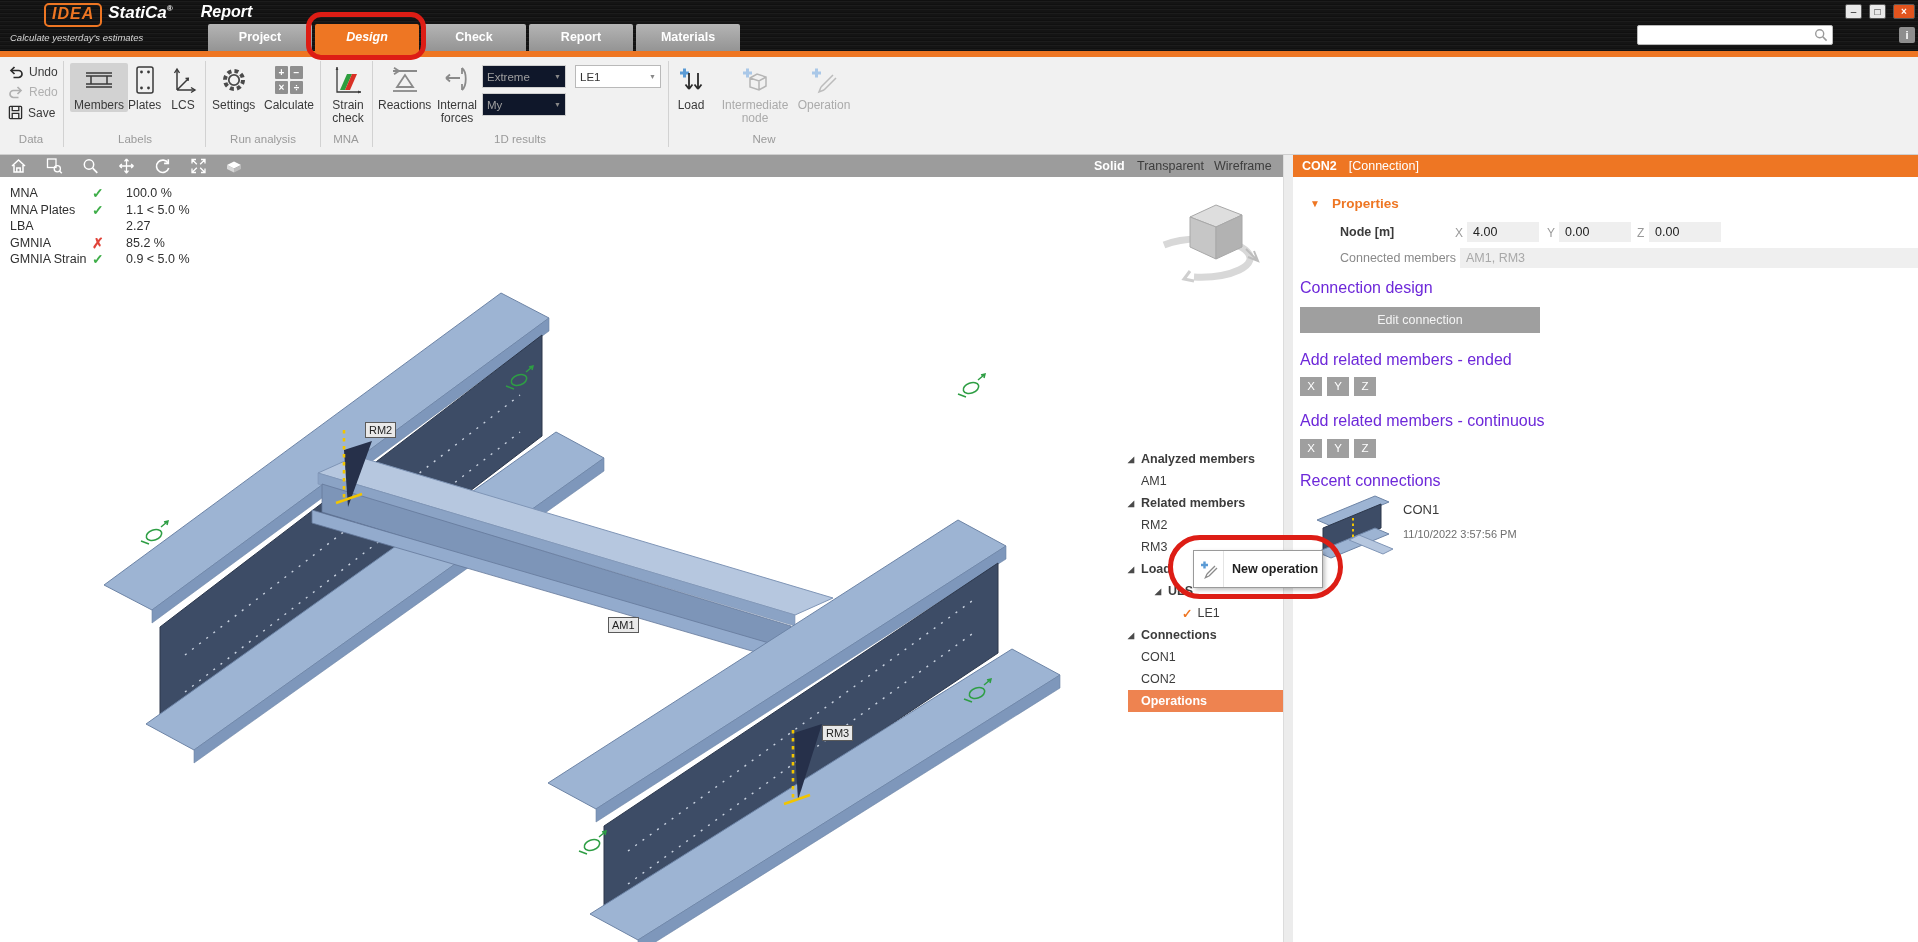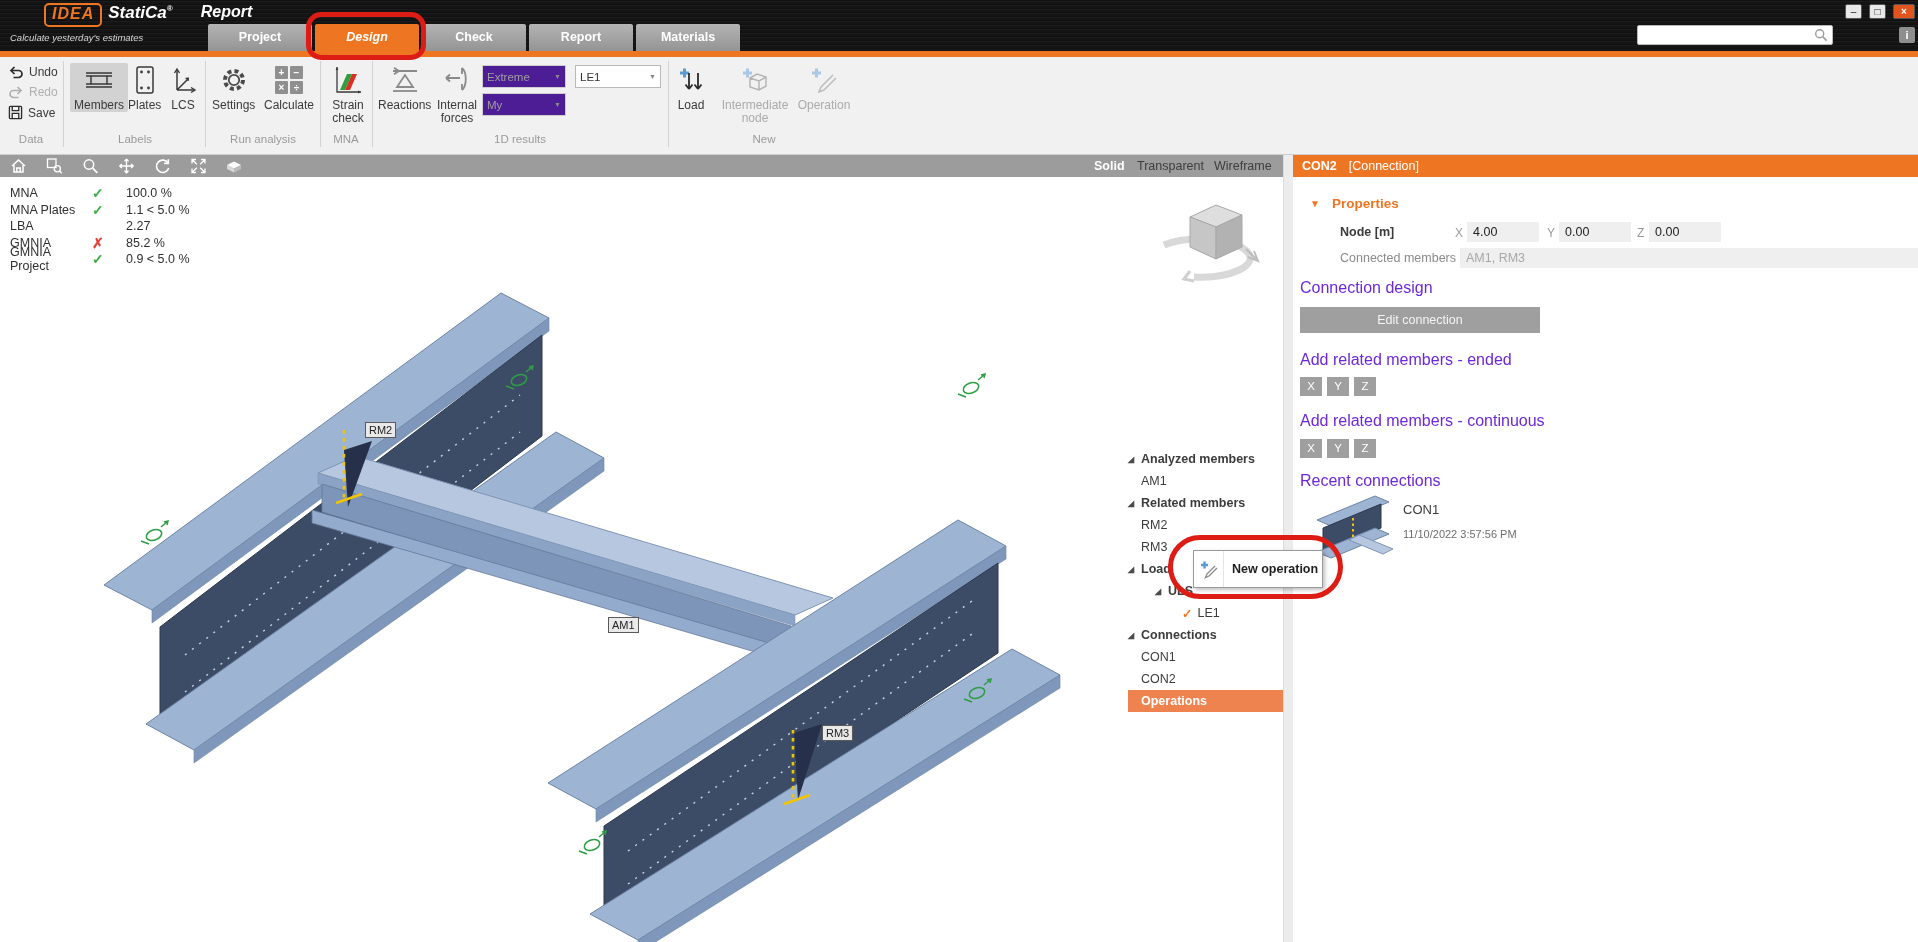--- a/index.html
+++ b/index.html
@@ -41,21 +41,21 @@
   .rbtn .ric{height:34px;display:flex;align-items:center;justify-content:center;}
   .rbtn .rlb{font-size:12px;color:#3a3a3a;text-align:center;line-height:1.1;}
   .rbtn.disabled .rlb{color:#ababab;}
   .rbtn.selected{background:#d2d2d2;border-radius:2px;padding:0 4px;}
   .qrow{display:flex;align-items:center;gap:5px;font-size:12px;color:#3a3a3a;}
   .qrow.disabled{color:#b0b0b0;}
   .calcgrid{display:grid;grid-template-columns:13px 13px;grid-template-rows:13px 13px;gap:2px;}
   .calcgrid span{background:#8f8f8f;color:#fff;font-size:10px;font-weight:bold;text-align:center;line-height:13px;border-radius:1px;}
   .dd{height:23px;border:1px solid #b9b9b9;background:#fff;font-size:11.5px;color:#333;
     display:flex;align-items:center;padding:0 4px;justify-content:space-between;}
-  .dd.disabled{background:#4c1d95;color:#9f9f9f;border-color:#cfcfcf;}
+  .dd.disabled{background:#0f172a;color:#9f9f9f;border-color:#cfcfcf;}
   .dd .arr{font-size:7px;color:#888;}
 
   
   .vp-toolbar{left:0;top:155px;width:1283px;height:22px;background:#9c9c9c;display:flex;align-items:center;}
   .vp-ic{width:36px;height:22px;display:flex;align-items:center;justify-content:center;}
   .vmode{position:absolute;top:0;height:22px;line-height:22px;font-size:12.5px;color:#3d3d3d;padding:0 4px;}
   .vmode.active{color:#fff;font-weight:bold;}
   .divider{left:1283px;top:155px;width:10px;height:787px;background:#ececec;border-left:1px solid #dcdcdc;}
 
   .status{left:10px;top:185px;font-size:12.5px;color:#2f2f2f;}
@@ -407,21 +407,21 @@
       <span class="sn">LBA</span>
       <span class="si"></span>
       <span>2.27</span>
     </div>
     <div class="strow">
       <span class="sn">GMNIA</span>
       <span class="si fail">✗</span>
       <span>85.2 %</span>
     </div>
     <div class="strow">
-      <span class="sn">GMNIA Project</span>
+      <span class="sn">GMNIA Strain</span>
       <span class="si pass">✓</span>
       <span>0.9 &lt; 5.0 %</span>
     </div>
   </div>
 
   <div class="abs" style="left:1150px;top:185px;">
     <svg width="125" height="100" viewBox="0 0 125 100">
       <path d="M14 60a50 19 0 1 1 30 32" fill="none" stroke="#d8d8d8" stroke-width="7"></path>
       <path d="M44 96l-10-2 6-8" fill="none" stroke="#cfcfcf" stroke-width="3"></path>
       <polygon points="40,32 66,20 92,30 66,42" fill="#dedede" stroke="#a8a8a8"></polygon>

